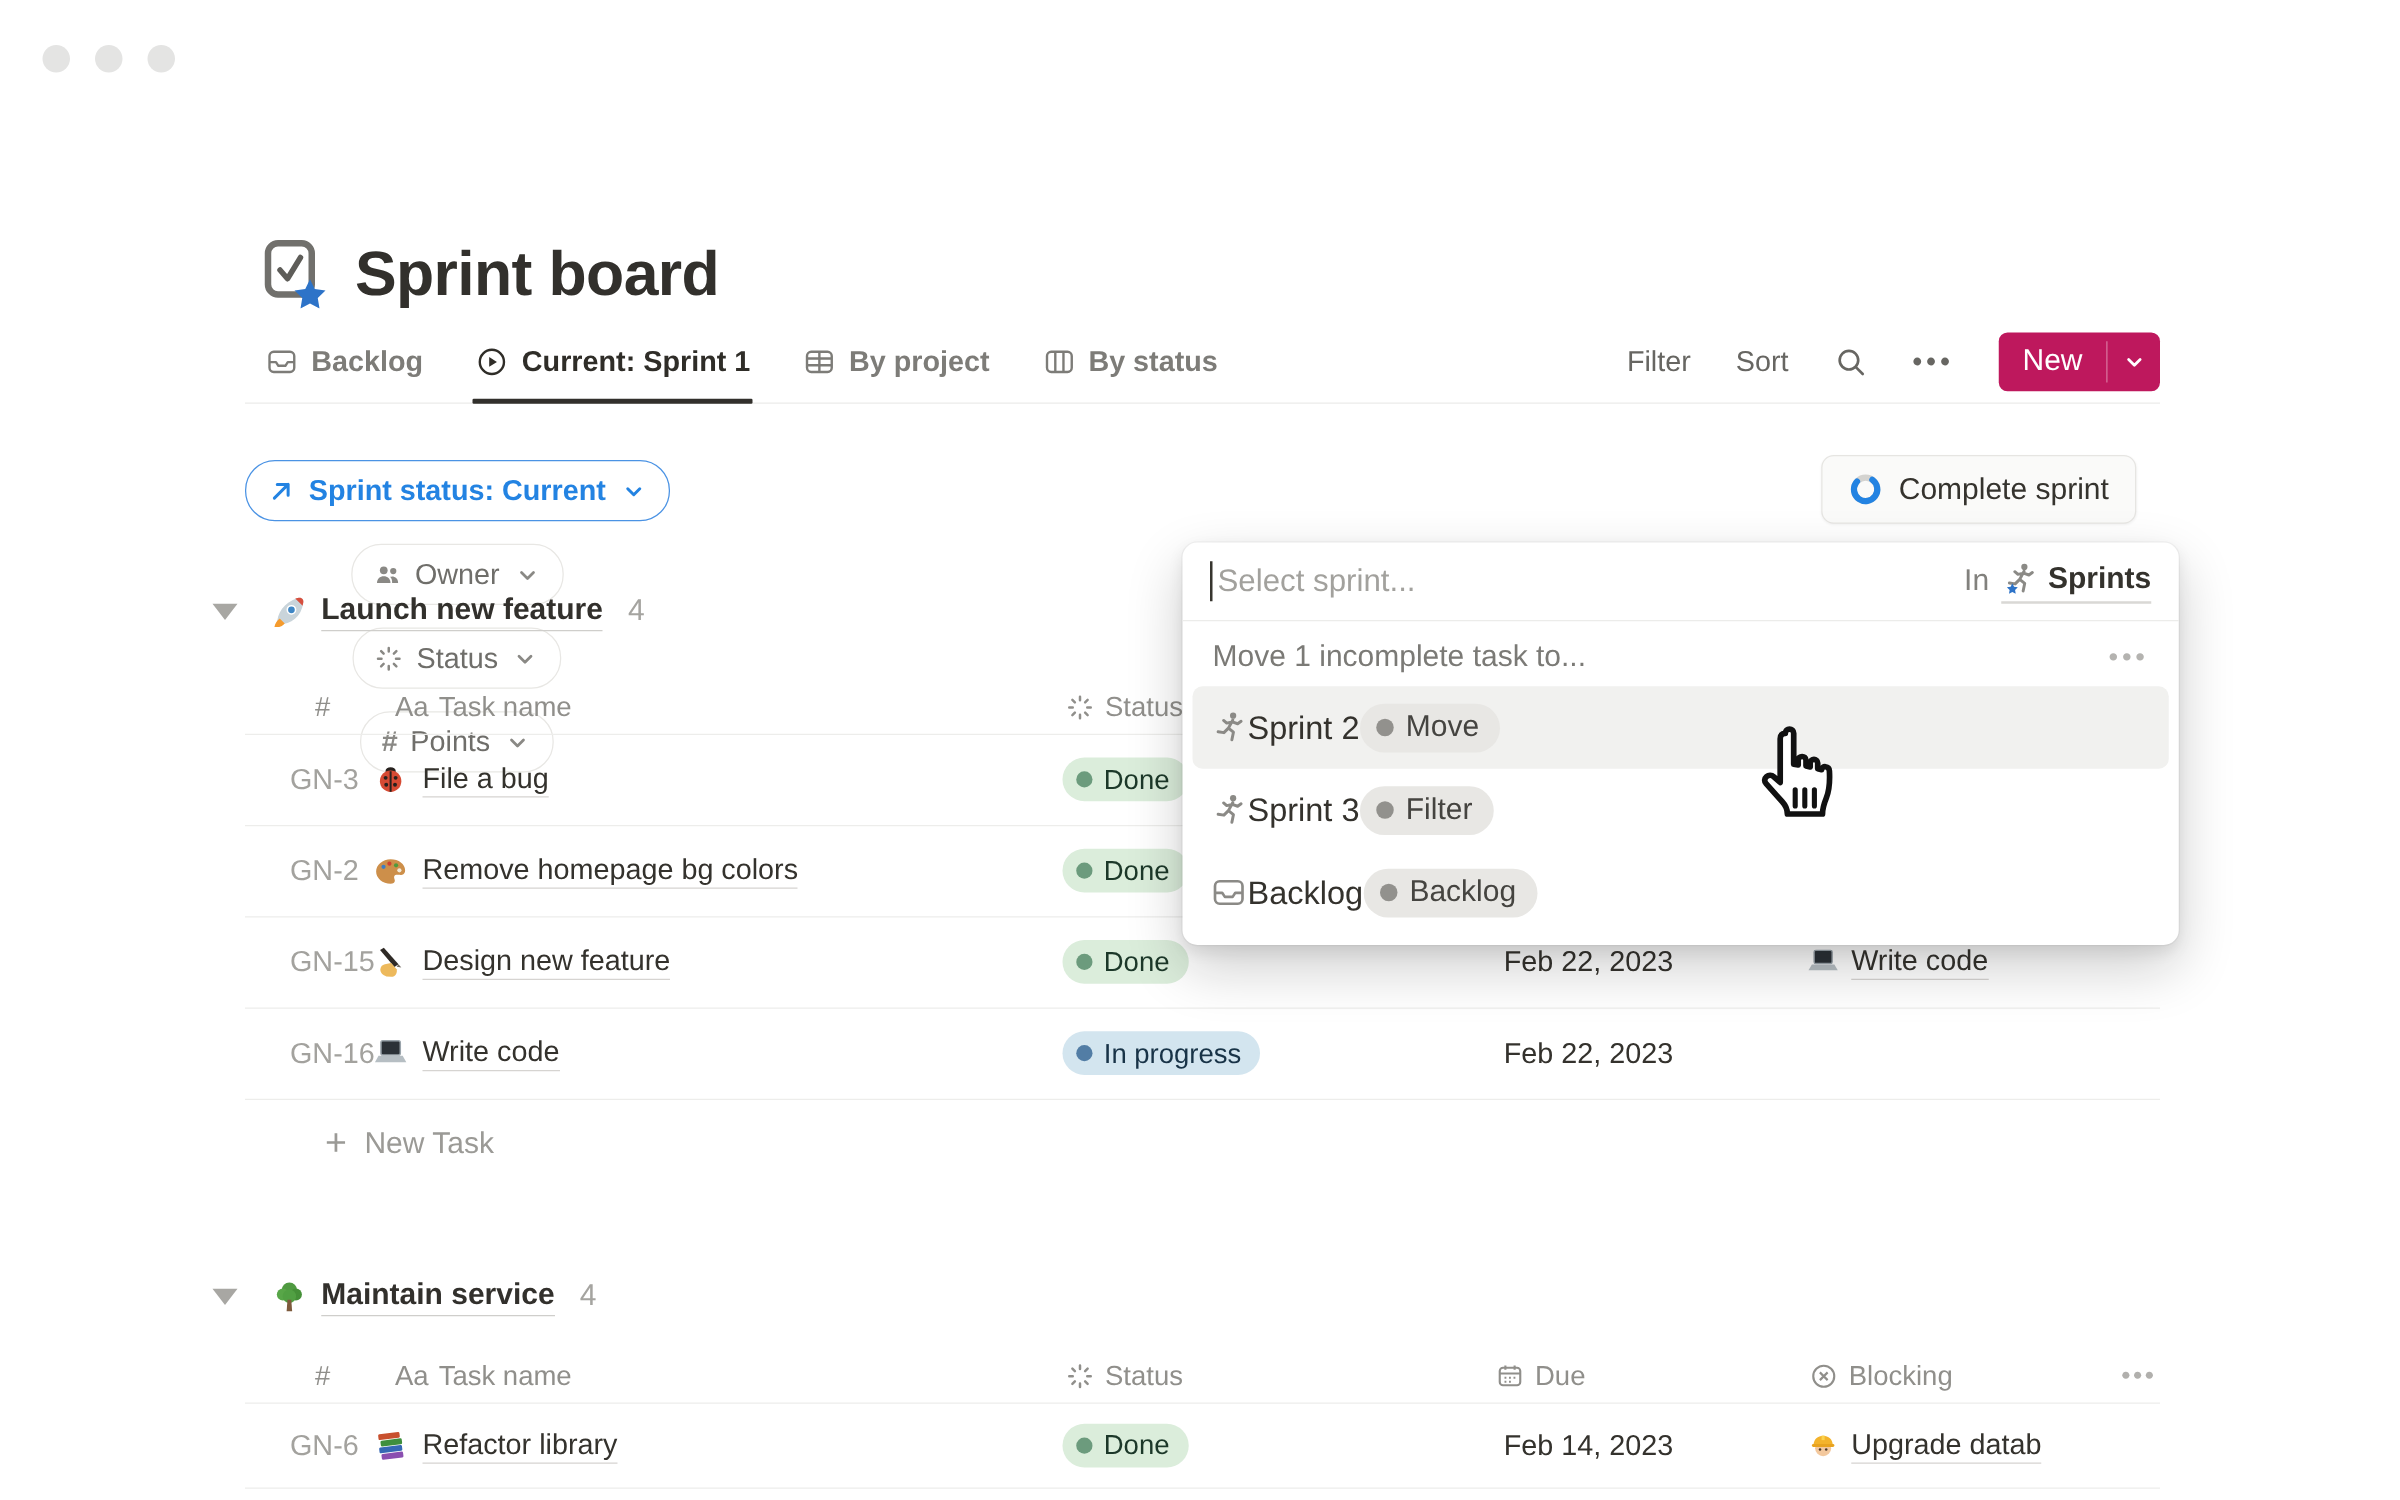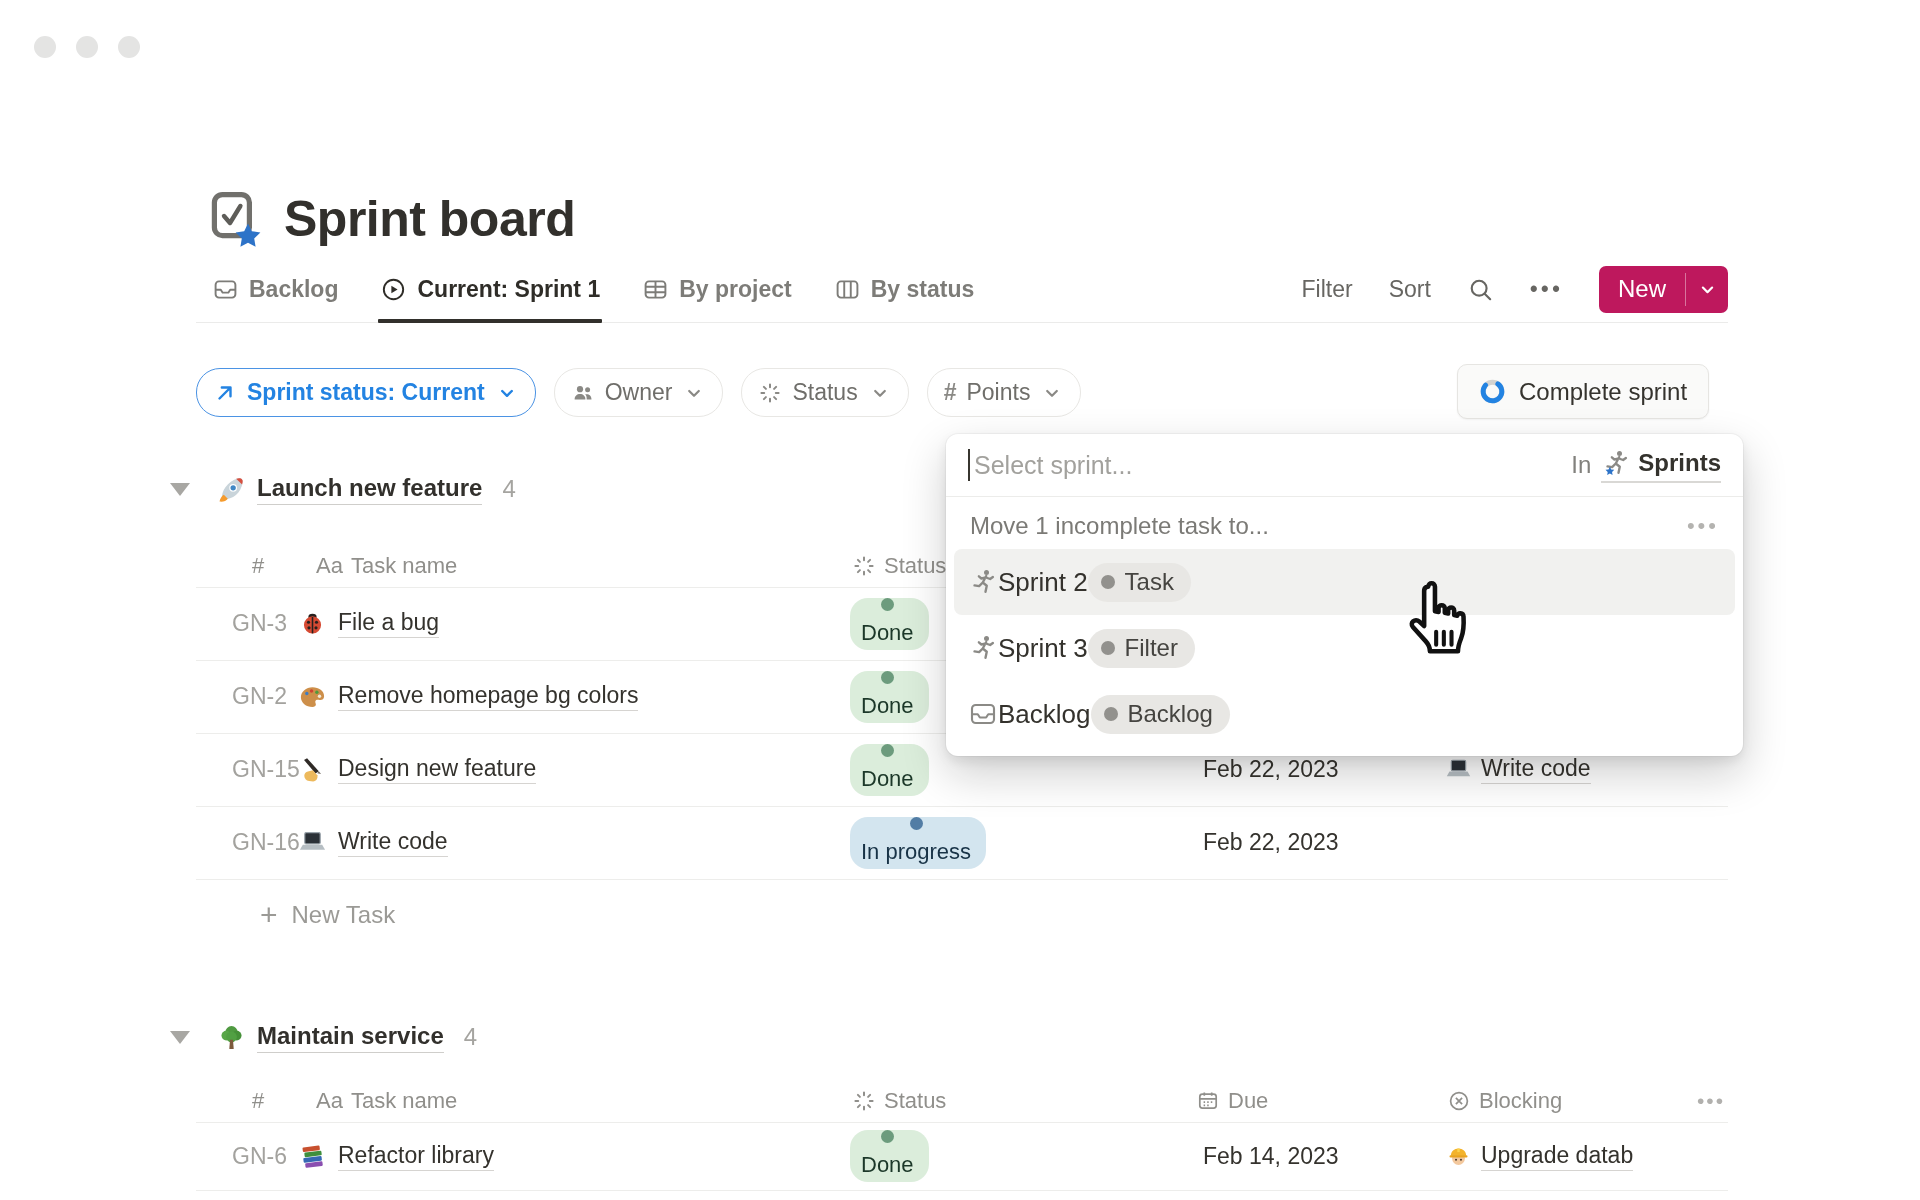--- a/index.html
+++ b/index.html
@@ -27,21 +27,21 @@
   .tabs-right{display:flex;align-items:center;gap:36px;padding-bottom:6px;}
   .txt-btn{font-size:23px;font-weight:500;color:#676662;}
   .icon-btn{color:#676662;}
   .ellipsis{font-size:23px;letter-spacing:3px;color:#676662;}
   .new-btn{display:flex;height:47px;border-radius:7px;background:#be185d;color:#fff;overflow:hidden;align-items:stretch;}
   .new-main{display:flex;align-items:center;padding:0 19px;font-size:24px;font-weight:500;}
   .new-split{width:1px;background:rgba(255,255,255,.4);margin:7px 0;}
   .new-caret{width:42px;display:flex;align-items:center;justify-content:center;}
 
   
-  .filter-row{position:absolute;left:196px;top:368px;display:flex;gap:18px;align-items:center;}
+  .filter-row{position:absolute;left:196px;top:368px;display:flex;gap:18px;align-items:center;flex-direction:column;}
   .chip{display:inline-flex;align-items:center;gap:10px;height:47px;border:1px solid #e8e7e4;border-radius:24px;
         padding:0 16px;font-size:23px;color:#6f6e6a;font-weight:500;background:#fff;}
   .chip svg{width:24px;height:24px;}
   .chip .hash{font-size:23px;font-weight:600;color:#8a8985;}
   .chip-active{border:1.5px solid #4b93e4;color:#2383e2;font-weight:600;}
   .chip-active svg{color:#2383e2;}
 
   .cs-btn{position:absolute;left:1457px;top:364px;height:53px;border:1px solid #e6e5e2;border-radius:10px;
           background:#fafaf9;display:flex;align-items:center;gap:13px;padding:0 21px;
           font-size:24px;font-weight:500;color:#35332e;box-shadow:0 1px 2px rgba(15,15,15,.05);z-index:3;}
@@ -63,21 +63,21 @@
   .h-id{left:56px;}.h-name{left:120px;}.h-status{left:656px;}.h-due{left:1000px;}.h-block{left:1251px;}
   .h-more{left:1501px;color:#b1b0ad;letter-spacing:2px;font-size:21px;}
   .c-id{left:36px;color:#a3a29e;font-size:23px;}
   .c-name{left:102px;gap:11px;}
   .c-name svg{width:29px;height:29px;}
   .name-text{font-size:23px;font-weight:500;color:#34322d;border-bottom:1.5px solid #d6d4d1;padding-bottom:1px;white-space:nowrap;}
   .c-status{left:654px;}
   .c-due{left:1007px;font-size:23px;color:#34322d;white-space:nowrap;}
   .c-block{left:1249px;gap:9px;}
   .c-block svg{width:27px;height:27px;}
-  .pill{display:inline-flex;align-items:center;gap:9px;height:52px;border-radius:18px;padding:0 15px 0 11px;font-size:22px;white-space:nowrap;flex-direction:column;}
+  .pill{display:inline-flex;align-items:center;gap:9px;height:35px;border-radius:18px;padding:0 15px 0 11px;font-size:22px;white-space:nowrap;}
   .pill .dot{width:13px;height:13px;border-radius:50%;}
   .pill-green{background:#dbeddb;color:#1c3829;}
   .pill-green .dot{background:#6c9b7d;}
   .pill-blue{background:#d3e5ef;color:#183347;}
   .pill-blue .dot{background:#527da5;}
   .newtask{display:flex;align-items:center;gap:14px;position:absolute;left:196px;width:1532px;height:72px;
            color:#9b9a96;font-size:24px;}
   .newtask .plus{font-size:30px;margin-left:64px;line-height:1;color:#9b9a96;font-weight:400;}
 
   
@@ -513,21 +513,21 @@
     <div class="p-opt hl">
       <span>
           <svg viewBox="0 0 24 24" fill="none" stroke="#8b8a86" stroke-width="1.9" stroke-linecap="round" stroke-linejoin="round">
             <circle cx="14.8" cy="4.4" r="2" fill="#8b8a86" stroke="none"></circle>
             <path d="M14.6 7.2 L11.8 12.4 M14.3 8.4 L17.7 9.6 L19.9 8 M14.3 8.4 L10.7 9.2 L8.7 7.5 M11.8 12.4 L15 15 L14 19.8 M11.8 12.4 L8.9 15.3 L5.2 14.7"></path>
           </svg>
         </span>
       <span class="p-opt-label">Sprint 2</span>
       <span class="ptag">
           <span class="dot"></span>
-          <span>Task</span>
+          <span>Move</span>
         </span>
     </div>
     <div class="p-opt">
       <span>
           <svg viewBox="0 0 24 24" fill="none" stroke="#8b8a86" stroke-width="1.9" stroke-linecap="round" stroke-linejoin="round">
             <circle cx="14.8" cy="4.4" r="2" fill="#8b8a86" stroke="none"></circle>
             <path d="M14.6 7.2 L11.8 12.4 M14.3 8.4 L17.7 9.6 L19.9 8 M14.3 8.4 L10.7 9.2 L8.7 7.5 M11.8 12.4 L15 15 L14 19.8 M11.8 12.4 L8.9 15.3 L5.2 14.7"></path>
           </svg>
         </span>
       <span class="p-opt-label">Sprint 3</span>

